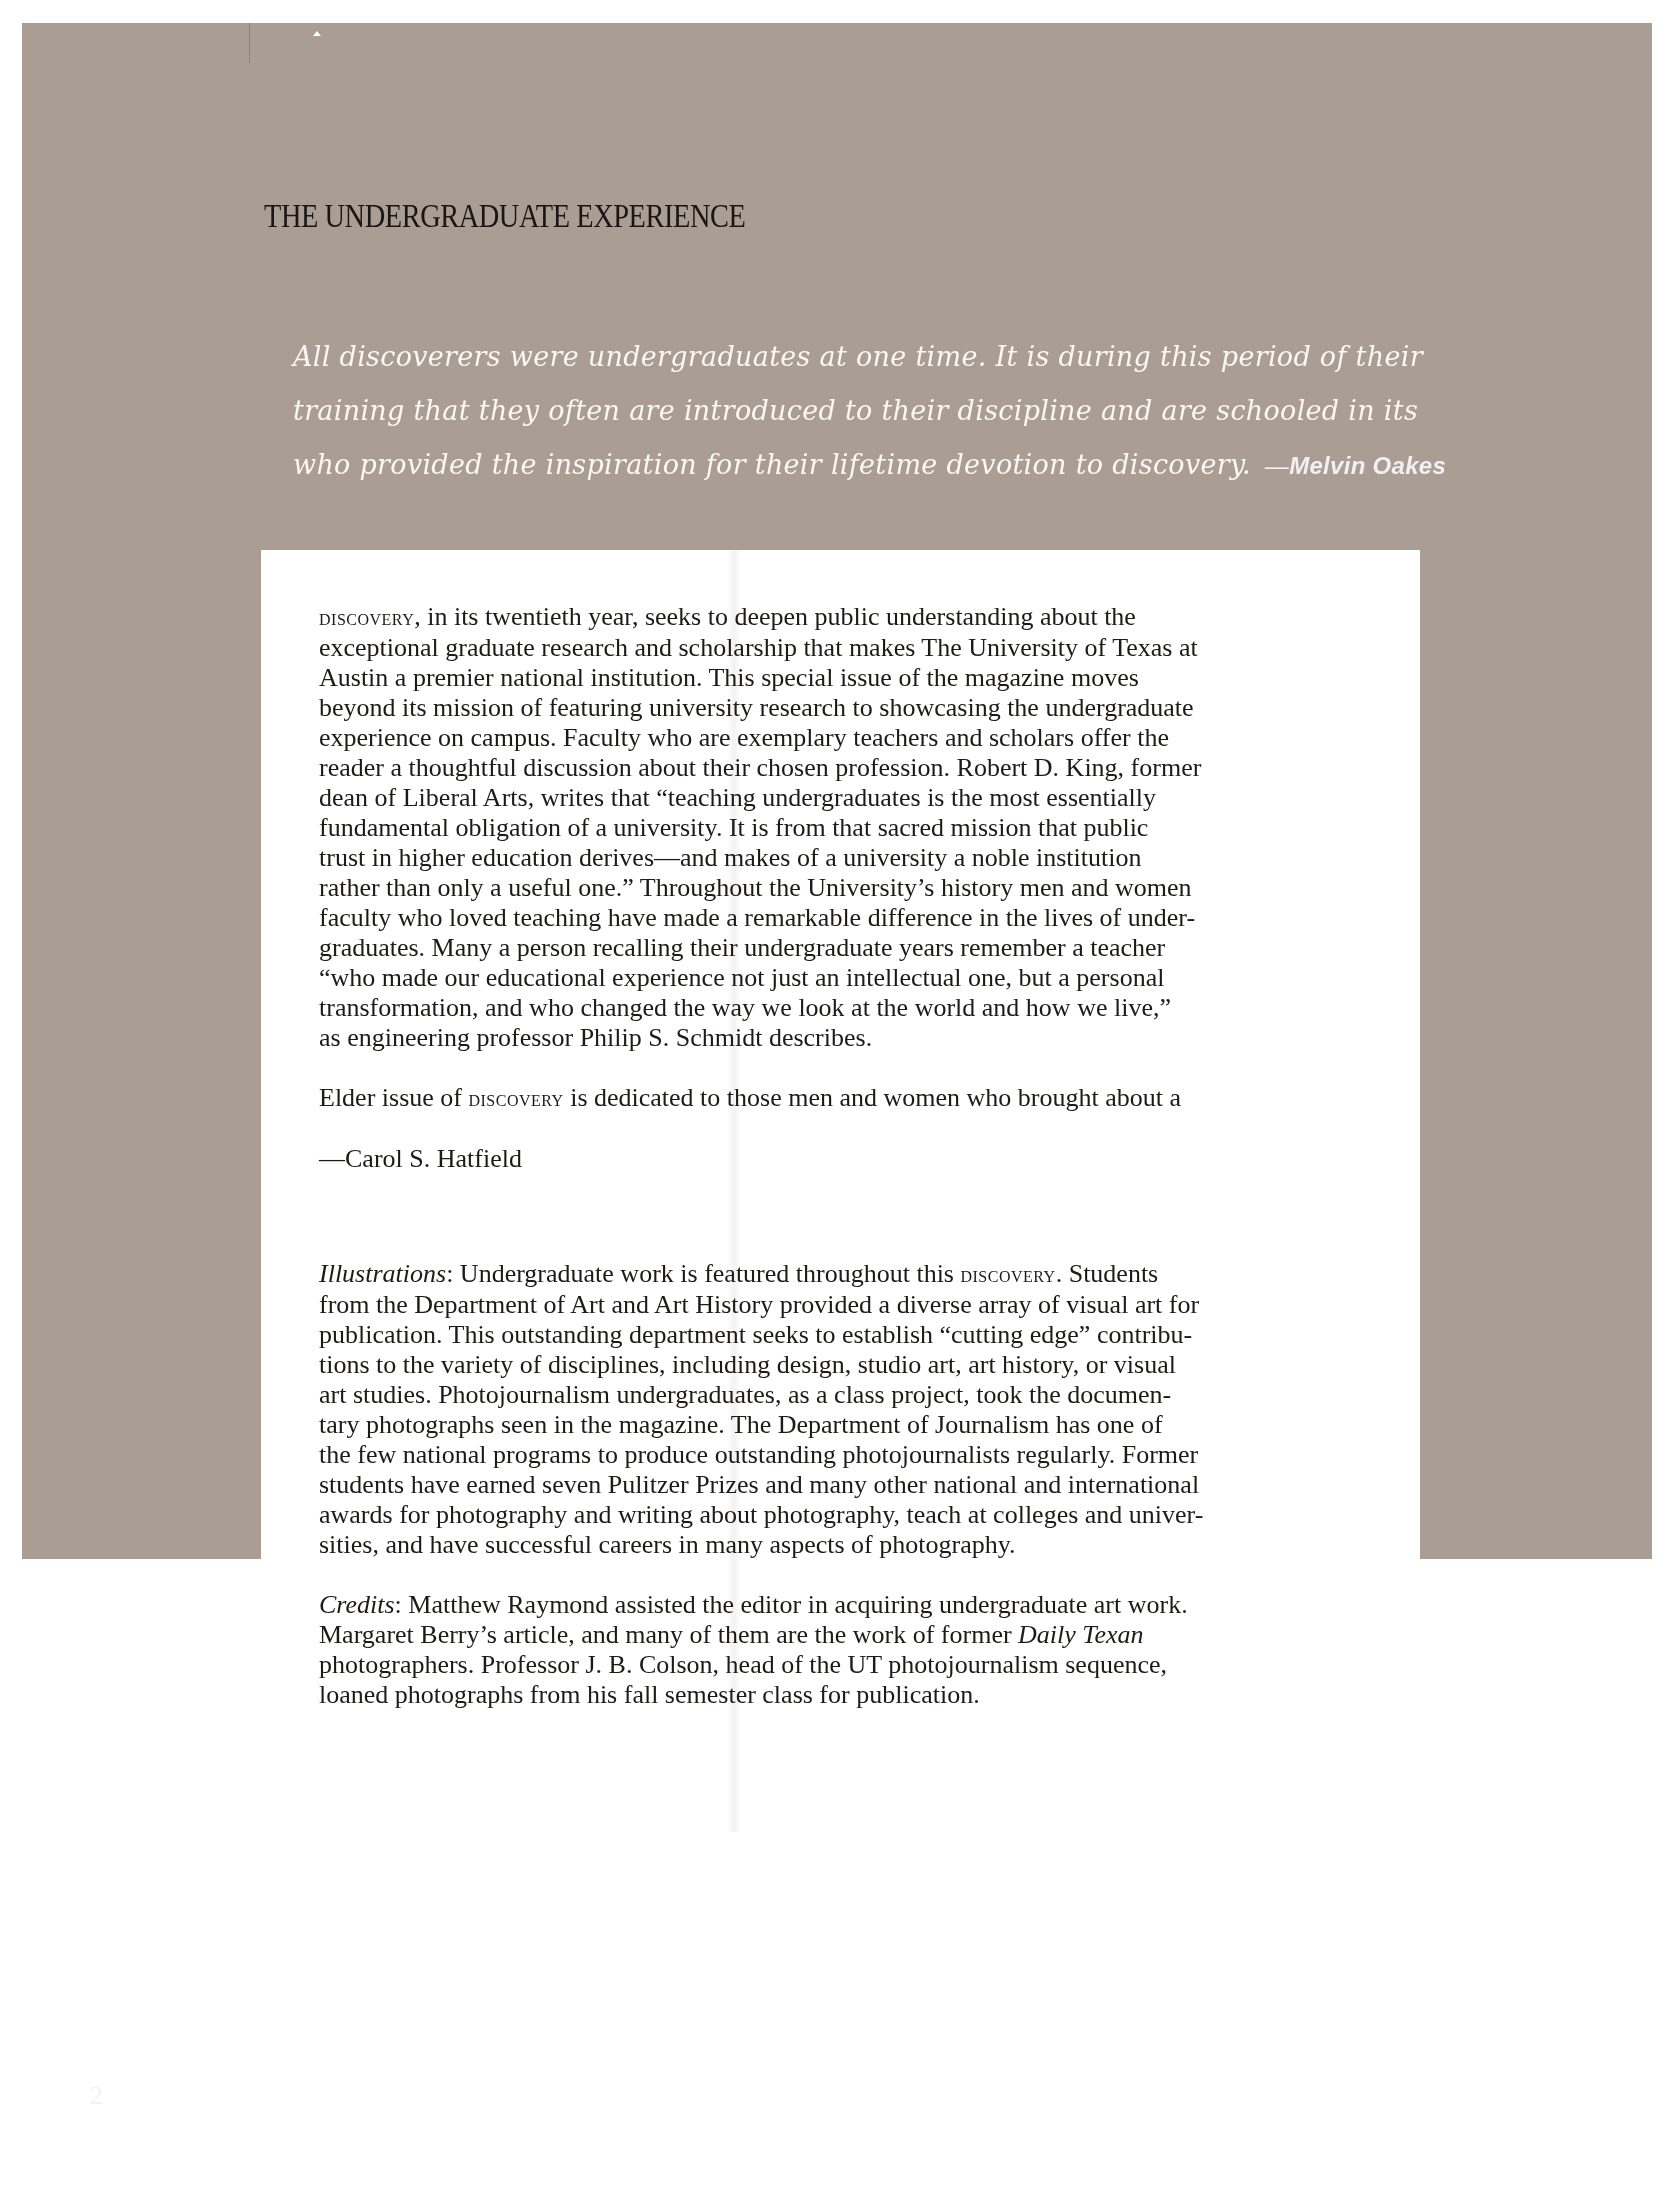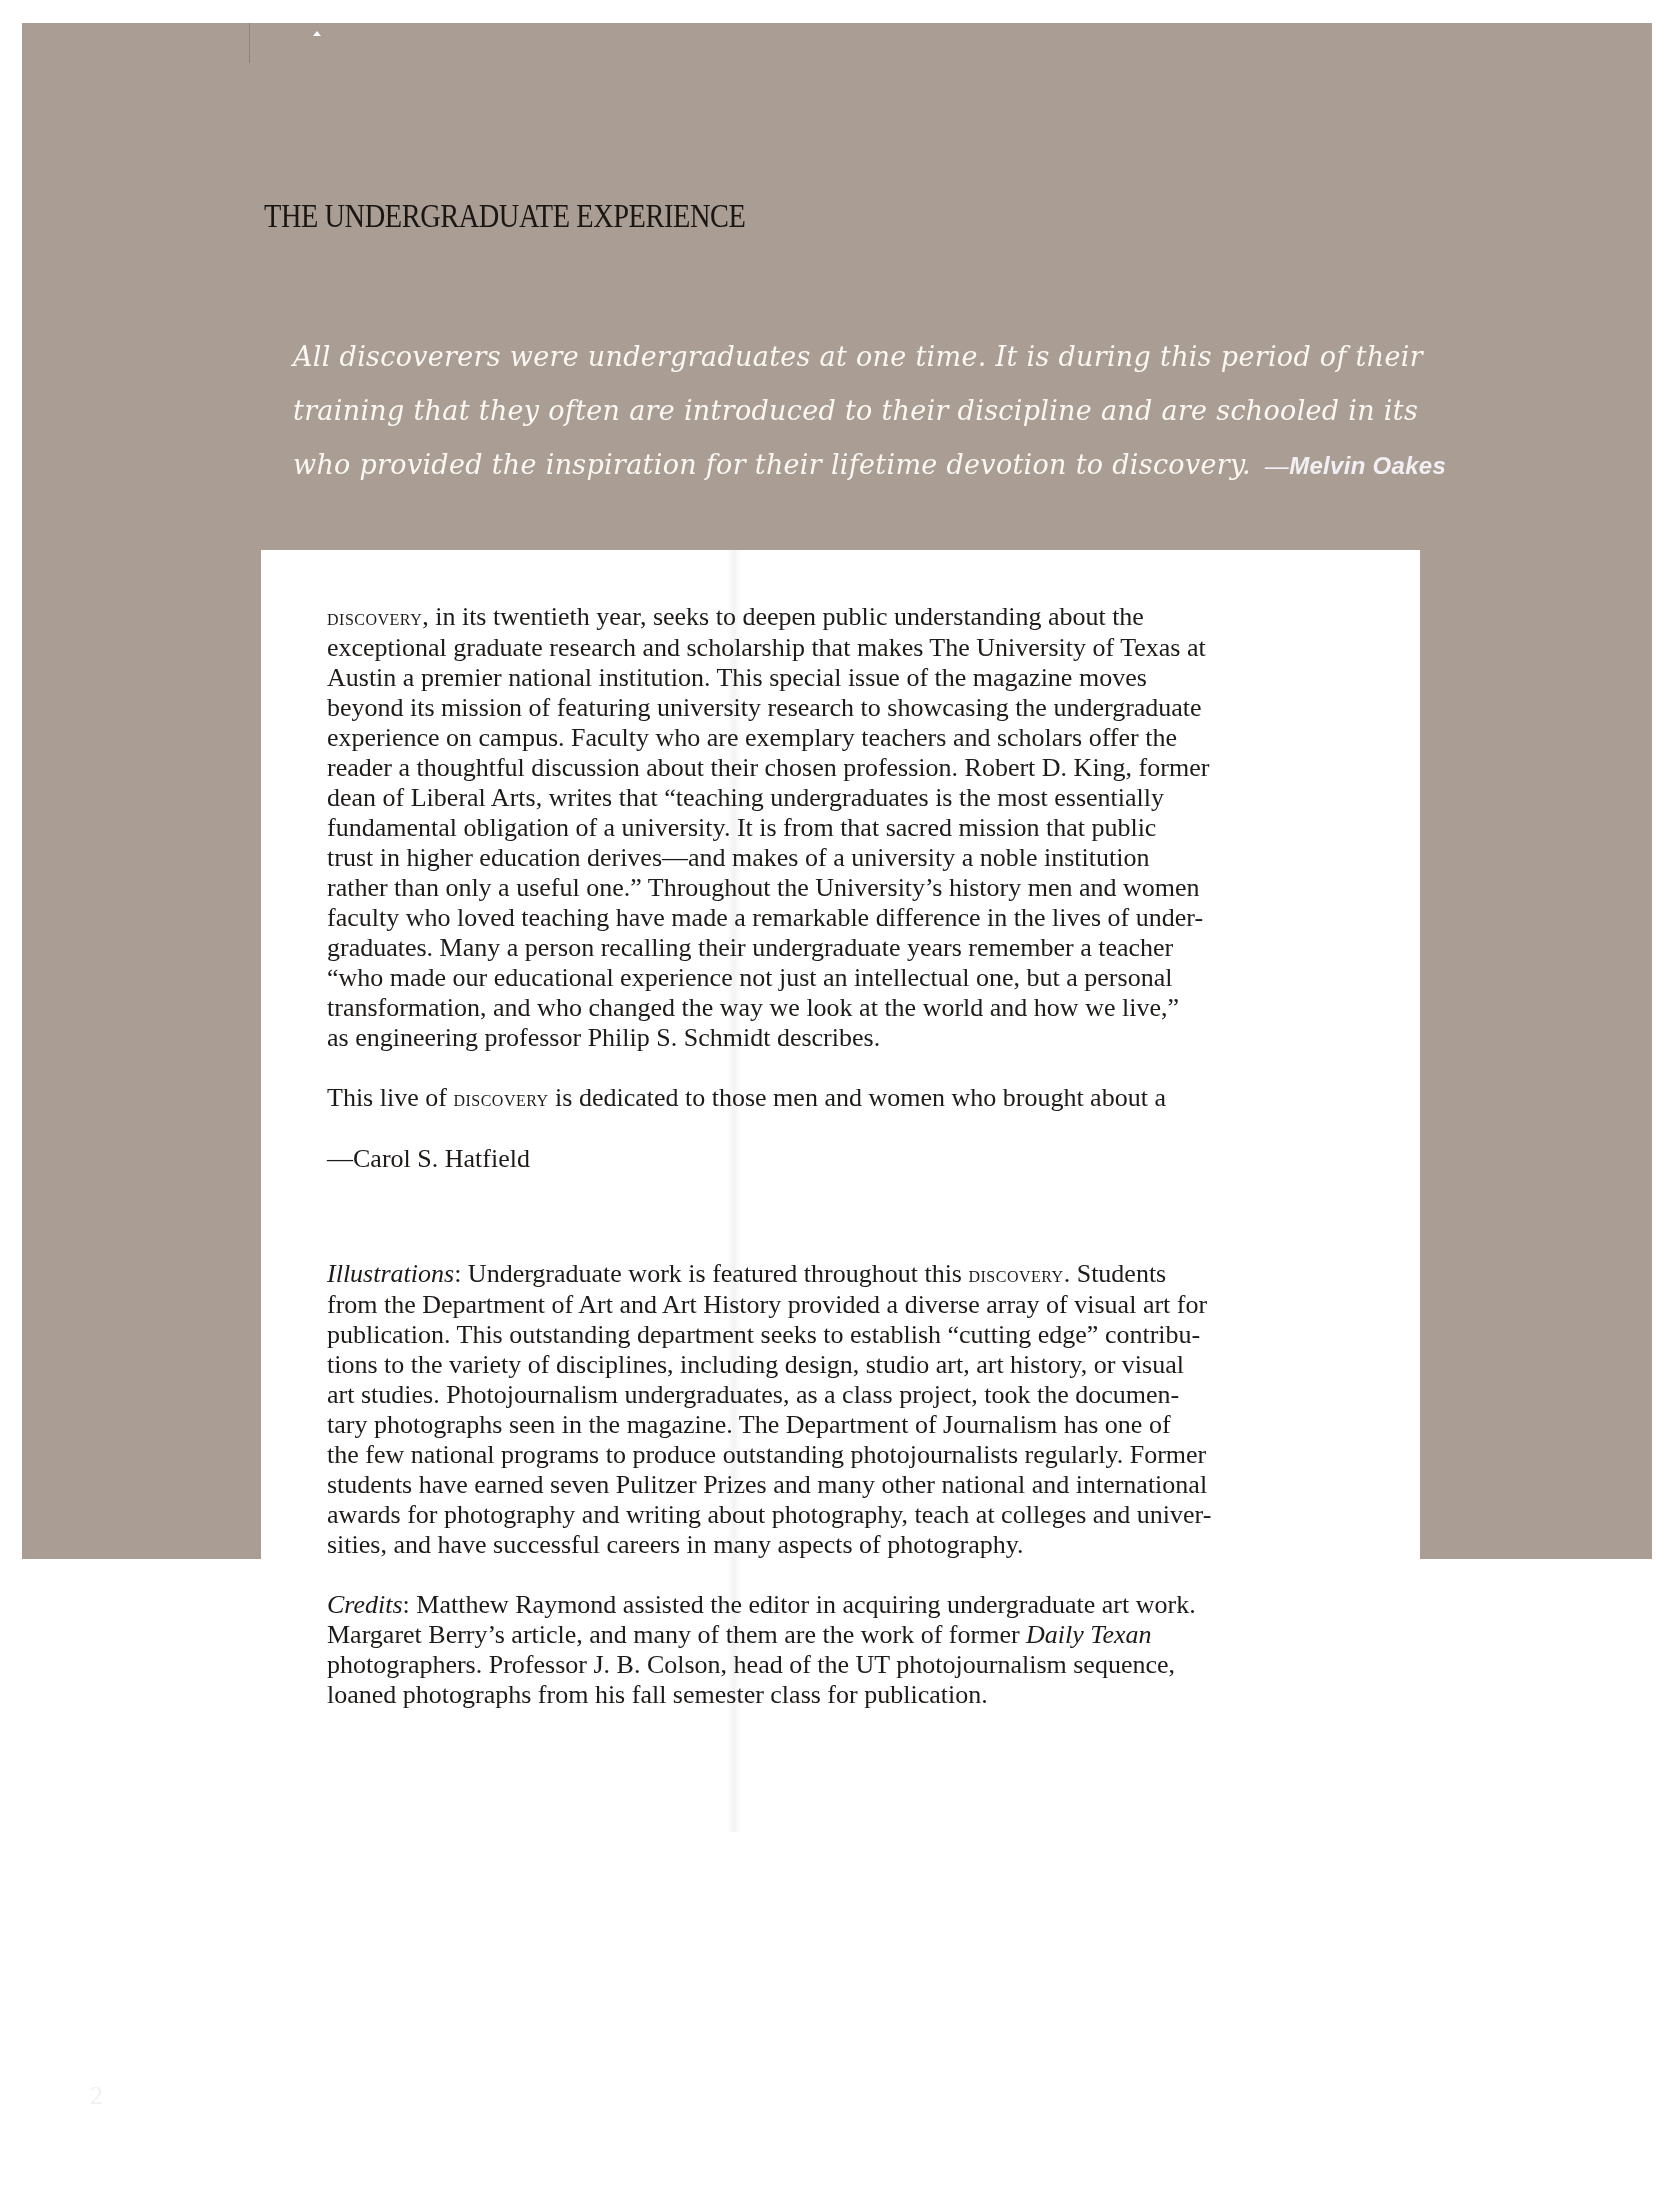--- a/index.html
+++ b/index.html
@@ -102,21 +102,21 @@
       position: absolute;
       left: 50px;
       top: 52px;
       width: 1095px;
       font-family: "Liberation Serif", "DejaVu Serif", serif;
       font-size: 26px;
       line-height: 30px;
       color: #1d1a18;
     }
     .text p {
-      margin: 0 0 30px 16px;
+      margin: 0 0 30px 8px;
       white-space: nowrap;
     }
     .text p .l {
       display: block;
     }
     .sc {
       font-variant: small-caps;
       text-transform: lowercase;
       font-size: 23px;
       letter-spacing: 0.5px;
@@ -166,21 +166,21 @@
         <span class="l">trust in higher education derives—and makes of a university a noble institution</span>
         <span class="l">rather than only a useful one.” Throughout the University’s history men and women</span>
         <span class="l">faculty who loved teaching have made a remarkable difference in the lives of under-</span>
         <span class="l">graduates. Many a person recalling their undergraduate years remember a teacher</span>
         <span class="l">“who made our educational experience not just an intellectual one, but a personal</span>
         <span class="l">transformation, and who changed the way we look at the world and how we live,”</span>
         <span class="l">as engineering professor Philip S. Schmidt describes.</span>
       </p>
 
       <p>
-        <span class="l"><span>This live of </span><span class="sc">DISCOVERY</span><span> is dedicated to those men and women who brought about a</span></span>
+        <span class="l"><span>Elder issue of </span><span class="sc">DISCOVERY</span><span> is dedicated to those men and women who brought about a</span></span>
       </p>
 
       <p class="signature">—Carol S. Hatfield</p>
 
       <div class="gap"></div>
 
       <p>
         <span class="l"><em>Illustrations</em><span>: Undergraduate work is featured throughout this </span><span class="sc">DISCOVERY</span><span>. Students</span></span>
         <span class="l">from the Department of Art and Art History provided a diverse array of visual art for</span>
         <span class="l">publication. This outstanding department seeks to establish “cutting edge” contribu-</span>

